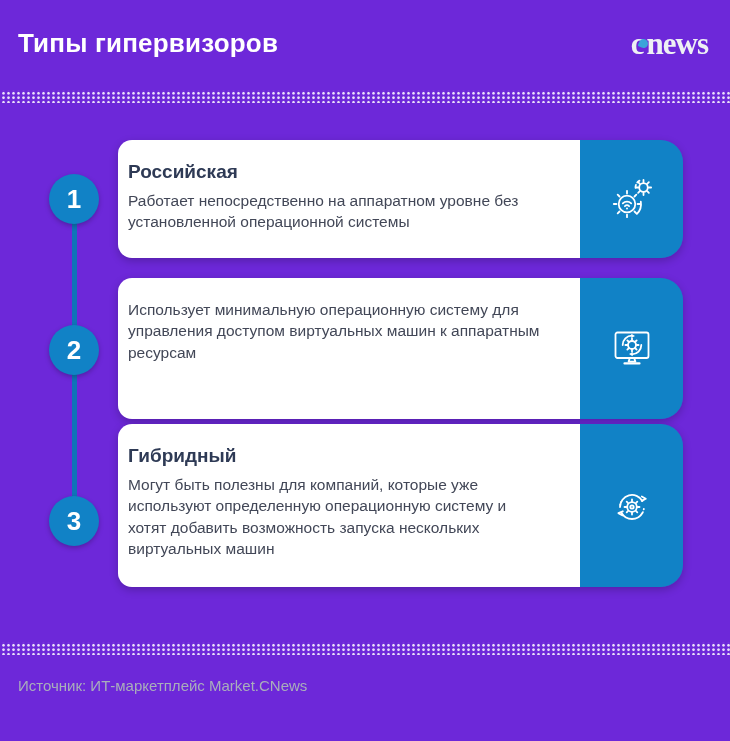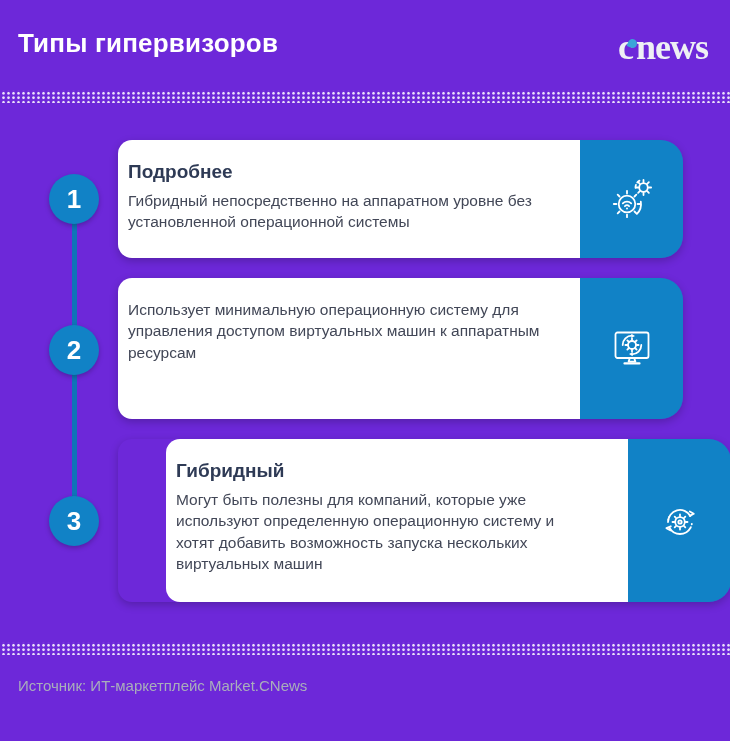--- a/index.html
+++ b/index.html
@@ -9,21 +9,21 @@
     font-family:"Liberation Sans",sans-serif;
   }
   
   .header-title{
     position:absolute;left:18px;top:28px;
     font-size:26px;font-weight:700;color:#ffffff;letter-spacing:0.2px;
   }
   .logo{
     position:absolute;right:22px;top:26px;
     font-family:"Liberation Serif","DejaVu Serif",serif;
-    font-size:36px;font-weight:700;color:#eef0f4;letter-spacing:-1px;
+    font-size:31px;font-weight:700;color:#eef0f4;letter-spacing:-1px;
     display:flex;align-items:flex-start;
   }
   .logo-mark{
     display:inline-block;width:9px;height:9px;border-radius:50% 50% 50% 12%;
     background:#3ba4d9;margin:13px -1px 0 -5px;transform:rotate(25deg);
   }
   
   .dots{
     position:absolute;left:0;width:730px;height:13px;
     background-image:radial-gradient(circle,rgba(255,255,255,0.85) 1.1px,transparent 1.5px);
@@ -46,21 +46,21 @@
   #circle-2{top:325px;}
   #circle-3{top:496px;}
   
   .card{
     position:absolute;left:118px;width:565px;display:flex;
     border-radius:14px 22px 22px 14px;
     box-shadow:0 3px 9px rgba(0,0,0,0.22);
   }
   #card-1{top:140px;height:118px;}
   #card-2{top:278px;height:141px;}
-  #card-3{top:439px;height:163px;padding-left:48px;}
+  #card-3{top:424px;height:163px;}
   .card-body{
     flex:1;background:#ffffff;border-radius:14px 0 0 14px;
     padding:21px 14px 0 10px;box-sizing:border-box;
   }
   .card-title{
     font-size:19px;font-weight:700;color:#2e3a55;margin:0 0 7px 0;
   }
   .card-desc{
     font-size:15.5px;color:#424757;line-height:1.38;margin:0;max-width:414px;
   }
@@ -90,22 +90,22 @@
 
   <div class="dots" id="dots-top"></div>
 
   <div class="timeline-line"></div>
   <div class="step-circle" id="circle-1">1</div>
   <div class="step-circle" id="circle-2">2</div>
   <div class="step-circle" id="circle-3">3</div>
 
   <div class="card" id="card-1">
     <div class="card-body">
-      <div class="card-title">Подробнее</div>
-      <p class="card-desc">Гибридный непосредственно на аппаратном уровне без установленной операционной системы</p>
+      <div class="card-title">Российская</div>
+      <p class="card-desc">Работает непосредственно на аппаратном уровне без установленной операционной системы</p>
     </div>
     <div class="card-icon-panel">
       <svg class="icon-svg" width="48" height="48" viewBox="0 0 48 48" fill="none" stroke="#ffffff" stroke-width="1.8" stroke-linecap="round">
         <defs>
           <line id="t1a" x1="19" y1="15.8" x2="19" y2="18.4"></line>
           <line id="t1b" x1="35.5" y1="4.9" x2="35.5" y2="7.3"></line>
         </defs>
         <circle cx="19" cy="29" r="8.3"></circle>
         <use href="#t1a"></use>
           <use href="#t1a" transform="rotate(45 19 29)"></use>

